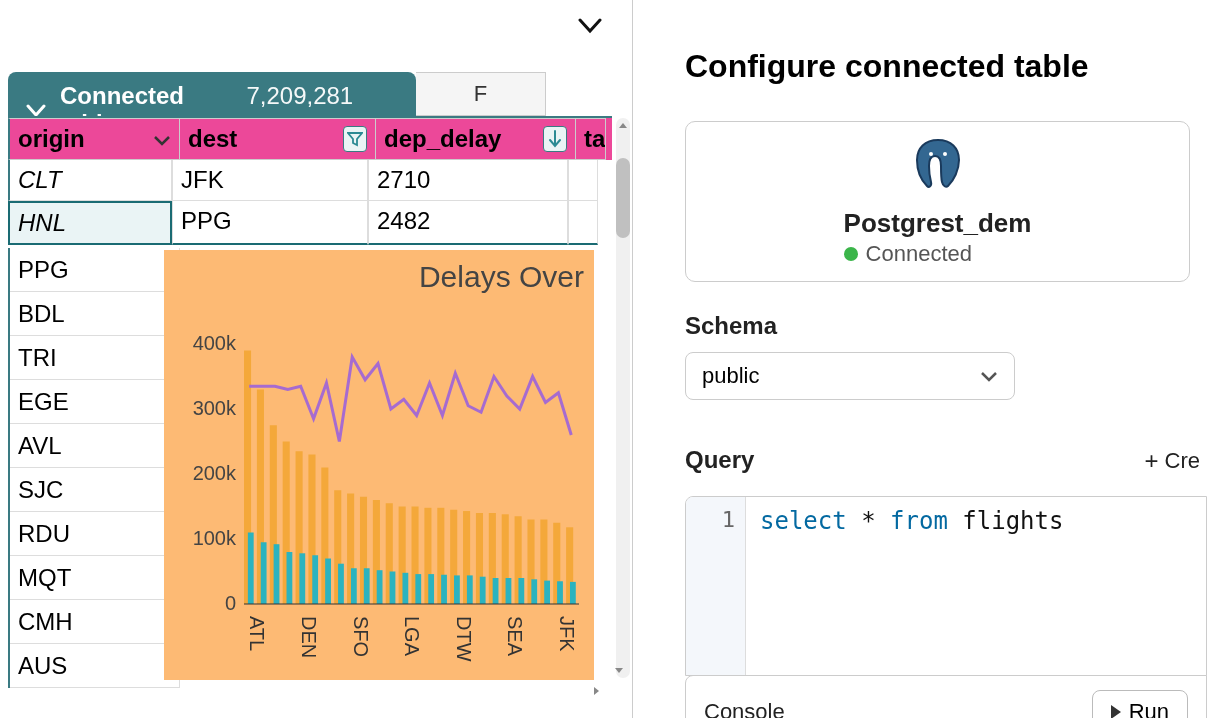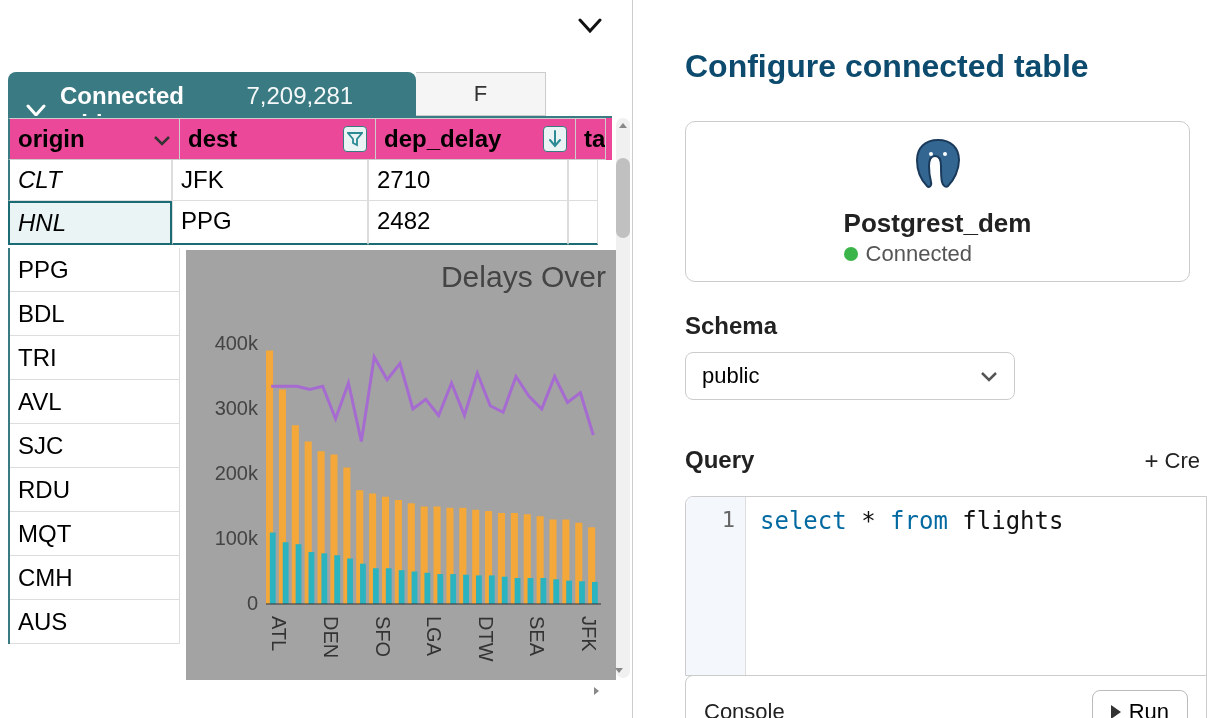--- a/index.html
+++ b/index.html
@@ -35,32 +35,32 @@
 .cell.dest { width: 196px; }
 .cell.dep { width: 200px; text-align:left; }
 .cell.tail { width:30px; }
 
 .row.selected .cell.origin { background:#eaf4f5; border:2px solid #1a6b73; }
 .row.selected .cell { border-bottom: 2px solid #1a6b73; }
 
 .origin-list { position:absolute; top: 88px; left: 0; width: 172px; background:#fff; border-left:2px solid #3a7a82; }
 .origin-list .item { border:1px solid #ddd; border-left:none; border-top:none; padding:6px 8px; font-size:24px; height:44px; display:flex; align-items:center; }
 
-.chart-area { position:absolute; top: 250px; left: 186px; width: 430px; height: 430px; background:#a3a3a3; }
+.chart-area { position:absolute; top: 250px; left: 164px; width: 430px; height: 430px; background:#fdba74; }
 .chart-title { font-size: 30px; color:#444; text-align:right; padding-right: 10px; margin-top: 10px; margin-bottom: 20px; }
 .chart-svg { width: 420px; height: 370px; }
 
 .scrollbar-v { position:absolute; right: 2px; top: 118px; width: 14px; height: 560px; background:#f0f0f0; border-radius:7px; }
 .scrollbar-v .thumb { position:absolute; top: 40px; width:14px; height:80px; background:#c0c0c0; border-radius:7px; }
 .scroll-arrow-up { position:absolute; top:0; width:14px; height:16px; display:flex; align-items:center; justify-content:center; }
 .scroll-arrow-down { position:absolute; bottom:36px; right:2px; width:14px; height:16px; }
 .scroll-arrow-right { position:absolute; bottom:20px; right:22px; width:16px; height:14px; }
 
 
-.panel-title { font-size: 32px; font-weight: 800; color:#0c4a6e; margin-bottom: 36px; padding-top: 20px; }
+.panel-title { font-size: 32px; font-weight: 800; color:#000000; margin-bottom: 36px; padding-top: 20px; }
 .conn-card { border:1px solid #ccc; border-radius:10px; padding: 14px 18px; display:flex; align-items:center; gap:18px; margin-bottom: 30px; width: 505px; flex-direction: column; }
 .pg-icon { width:54px; height:54px; display:flex; align-items:center; justify-content:center; }
 .conn-info .name { font-size:26px; font-weight:700; color:#222; }
 .conn-info .status { font-size:22px; color:#555; display:flex; align-items:center; gap:8px; margin-top:2px; }
 .dot { width:14px; height:14px; background:#3bb54a; border-radius:50%; display:inline-block; }
 
 .section-label { font-size:24px; font-weight:700; color:#222; margin-bottom:12px; margin-top: 10px; }
 .select-box { border:1px solid #ccc; border-radius:8px; padding:10px 16px; width:330px; font-size:22px; display:flex; align-items:center; justify-content:space-between; cursor:pointer; margin-bottom: 36px; }
 
 .query-header { display:flex; align-items:center; justify-content:space-between; width: 515px; }
@@ -141,20 +141,21 @@
         <div class="cell origin">HNL</div>
         <div class="cell dest">PPG</div>
         <div class="cell dep">2482</div>
         <div class="cell tail"></div>
       </div>
 
       <div class="origin-list">
         <div class="item">PPG</div>
         <div class="item">BDL</div>
         <div class="item">TRI</div>
+        <div class="item">EGE</div>
         <div class="item">AVL</div>
         <div class="item">SJC</div>
         <div class="item">RDU</div>
         <div class="item">MQT</div>
         <div class="item">CMH</div>
         <div class="item">AUS</div>
       </div>
     </div>
   </div>
 

